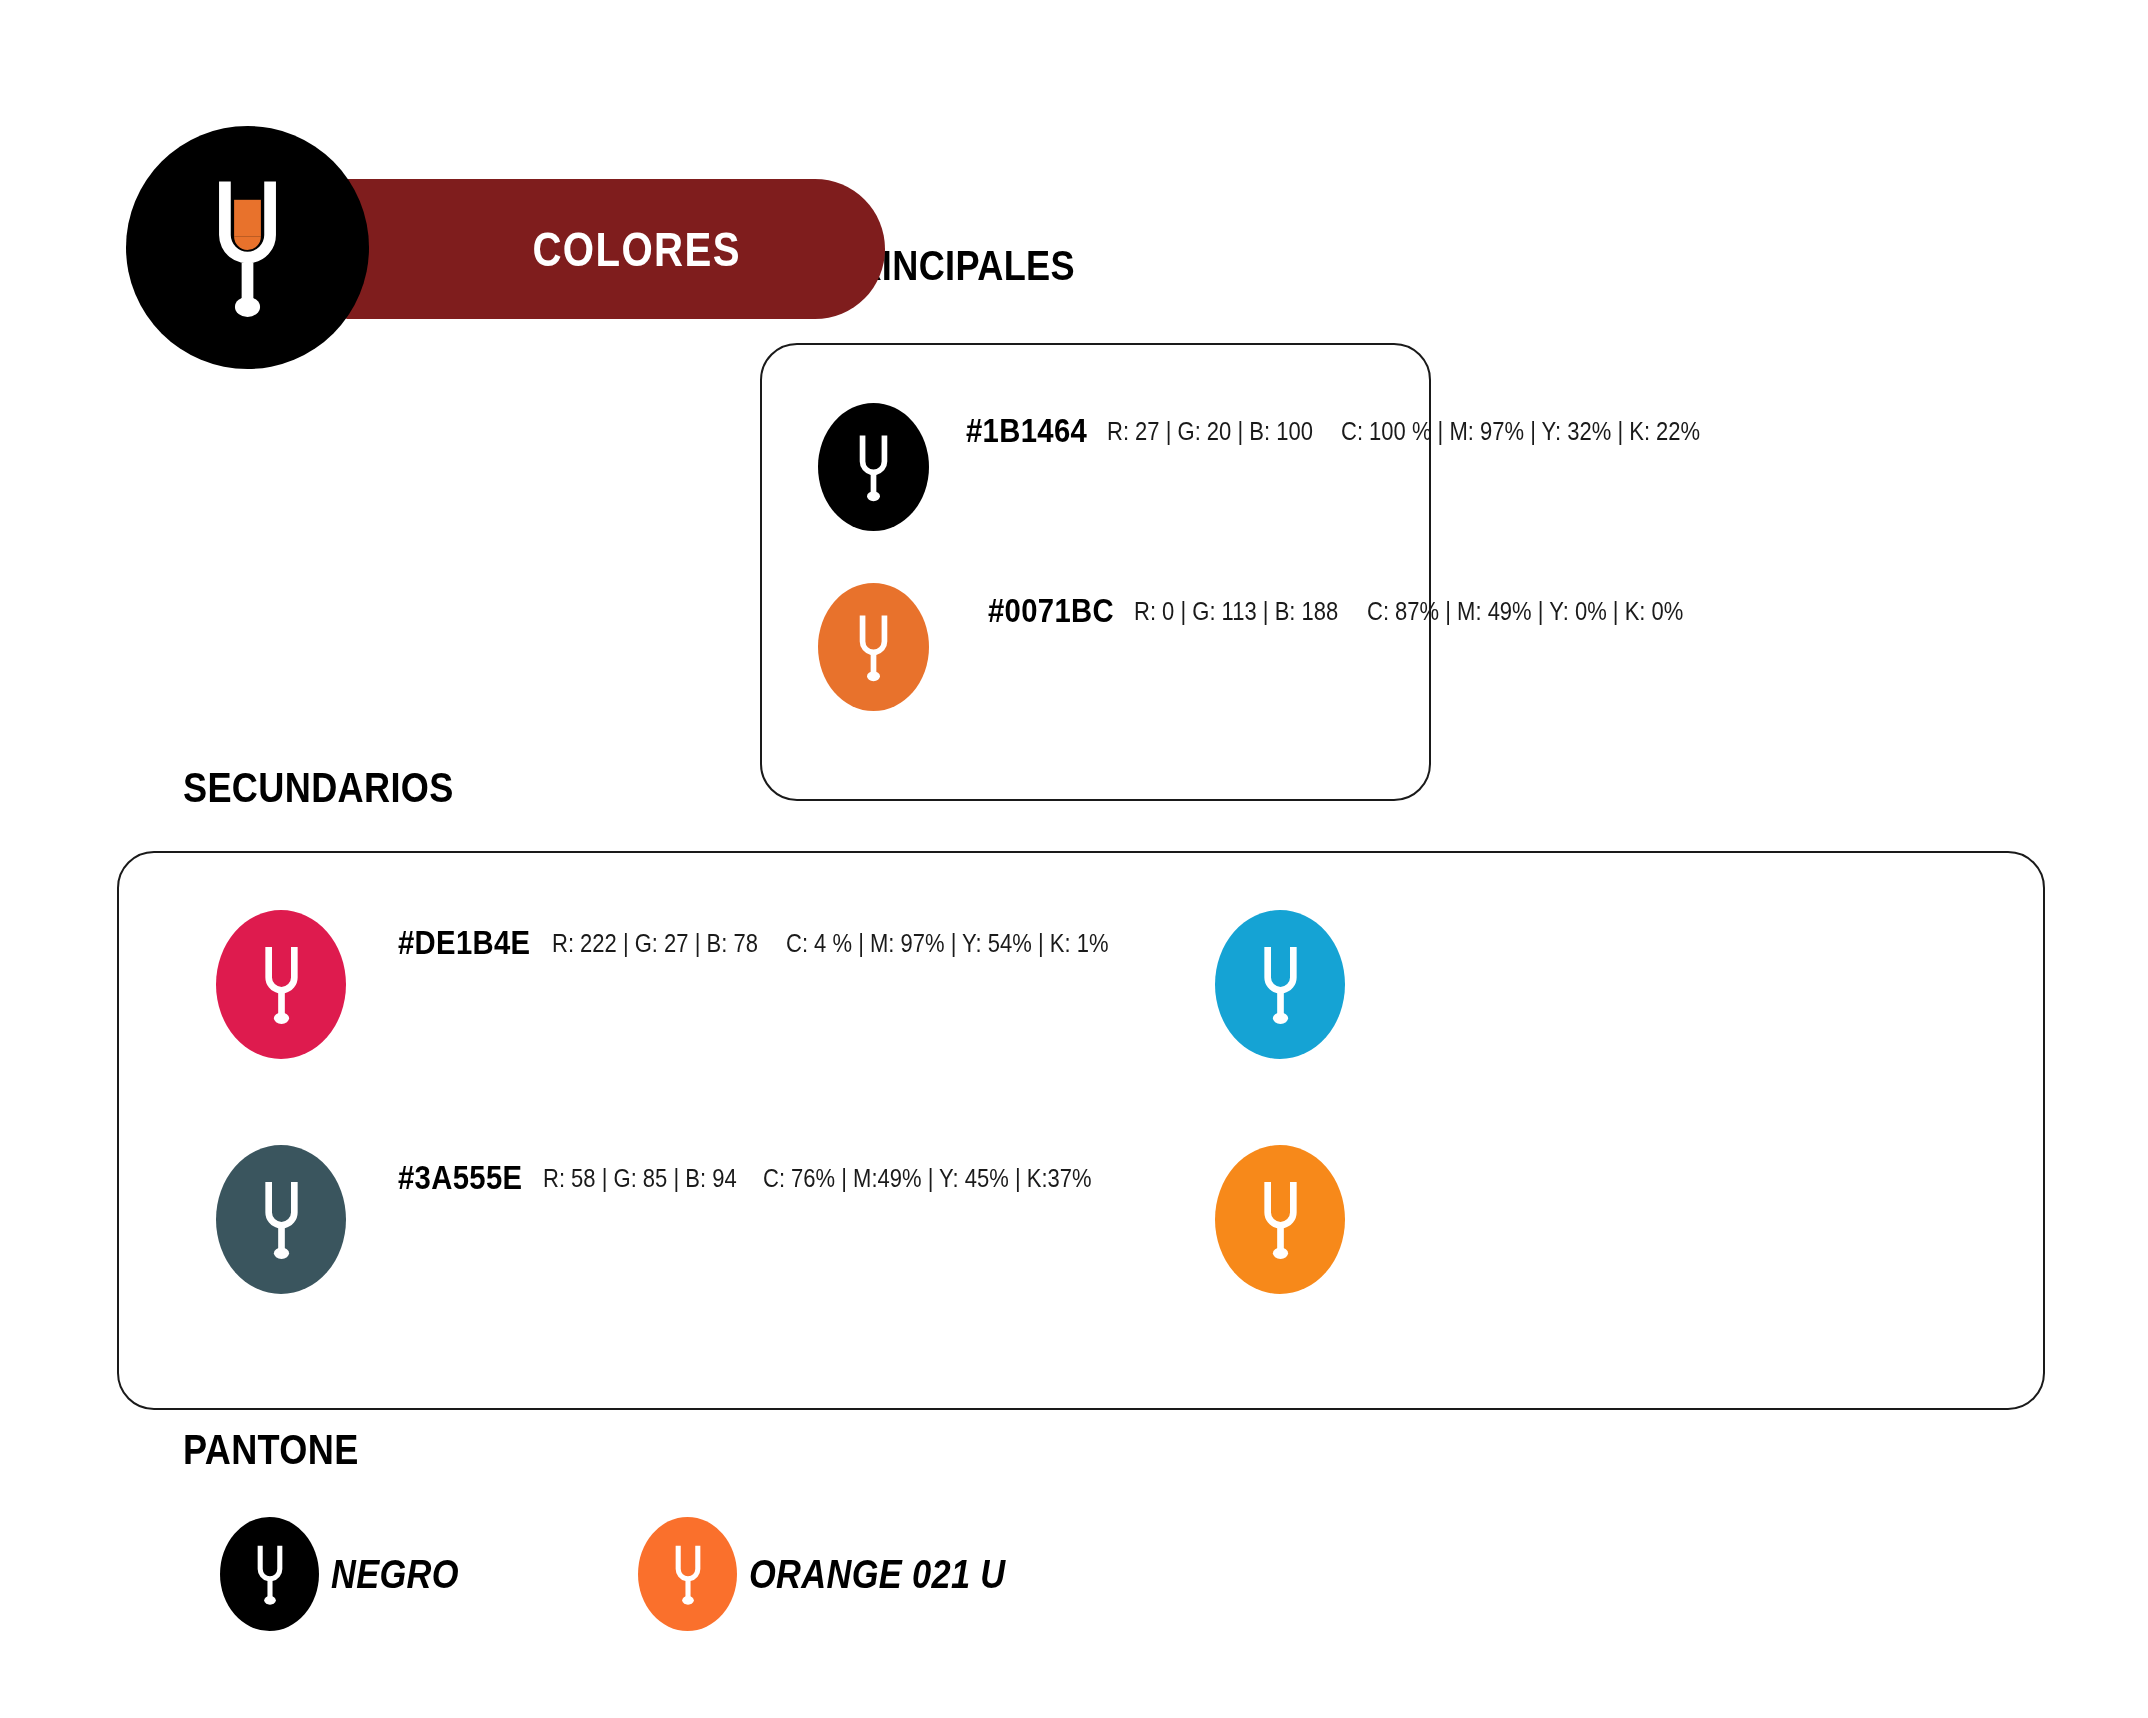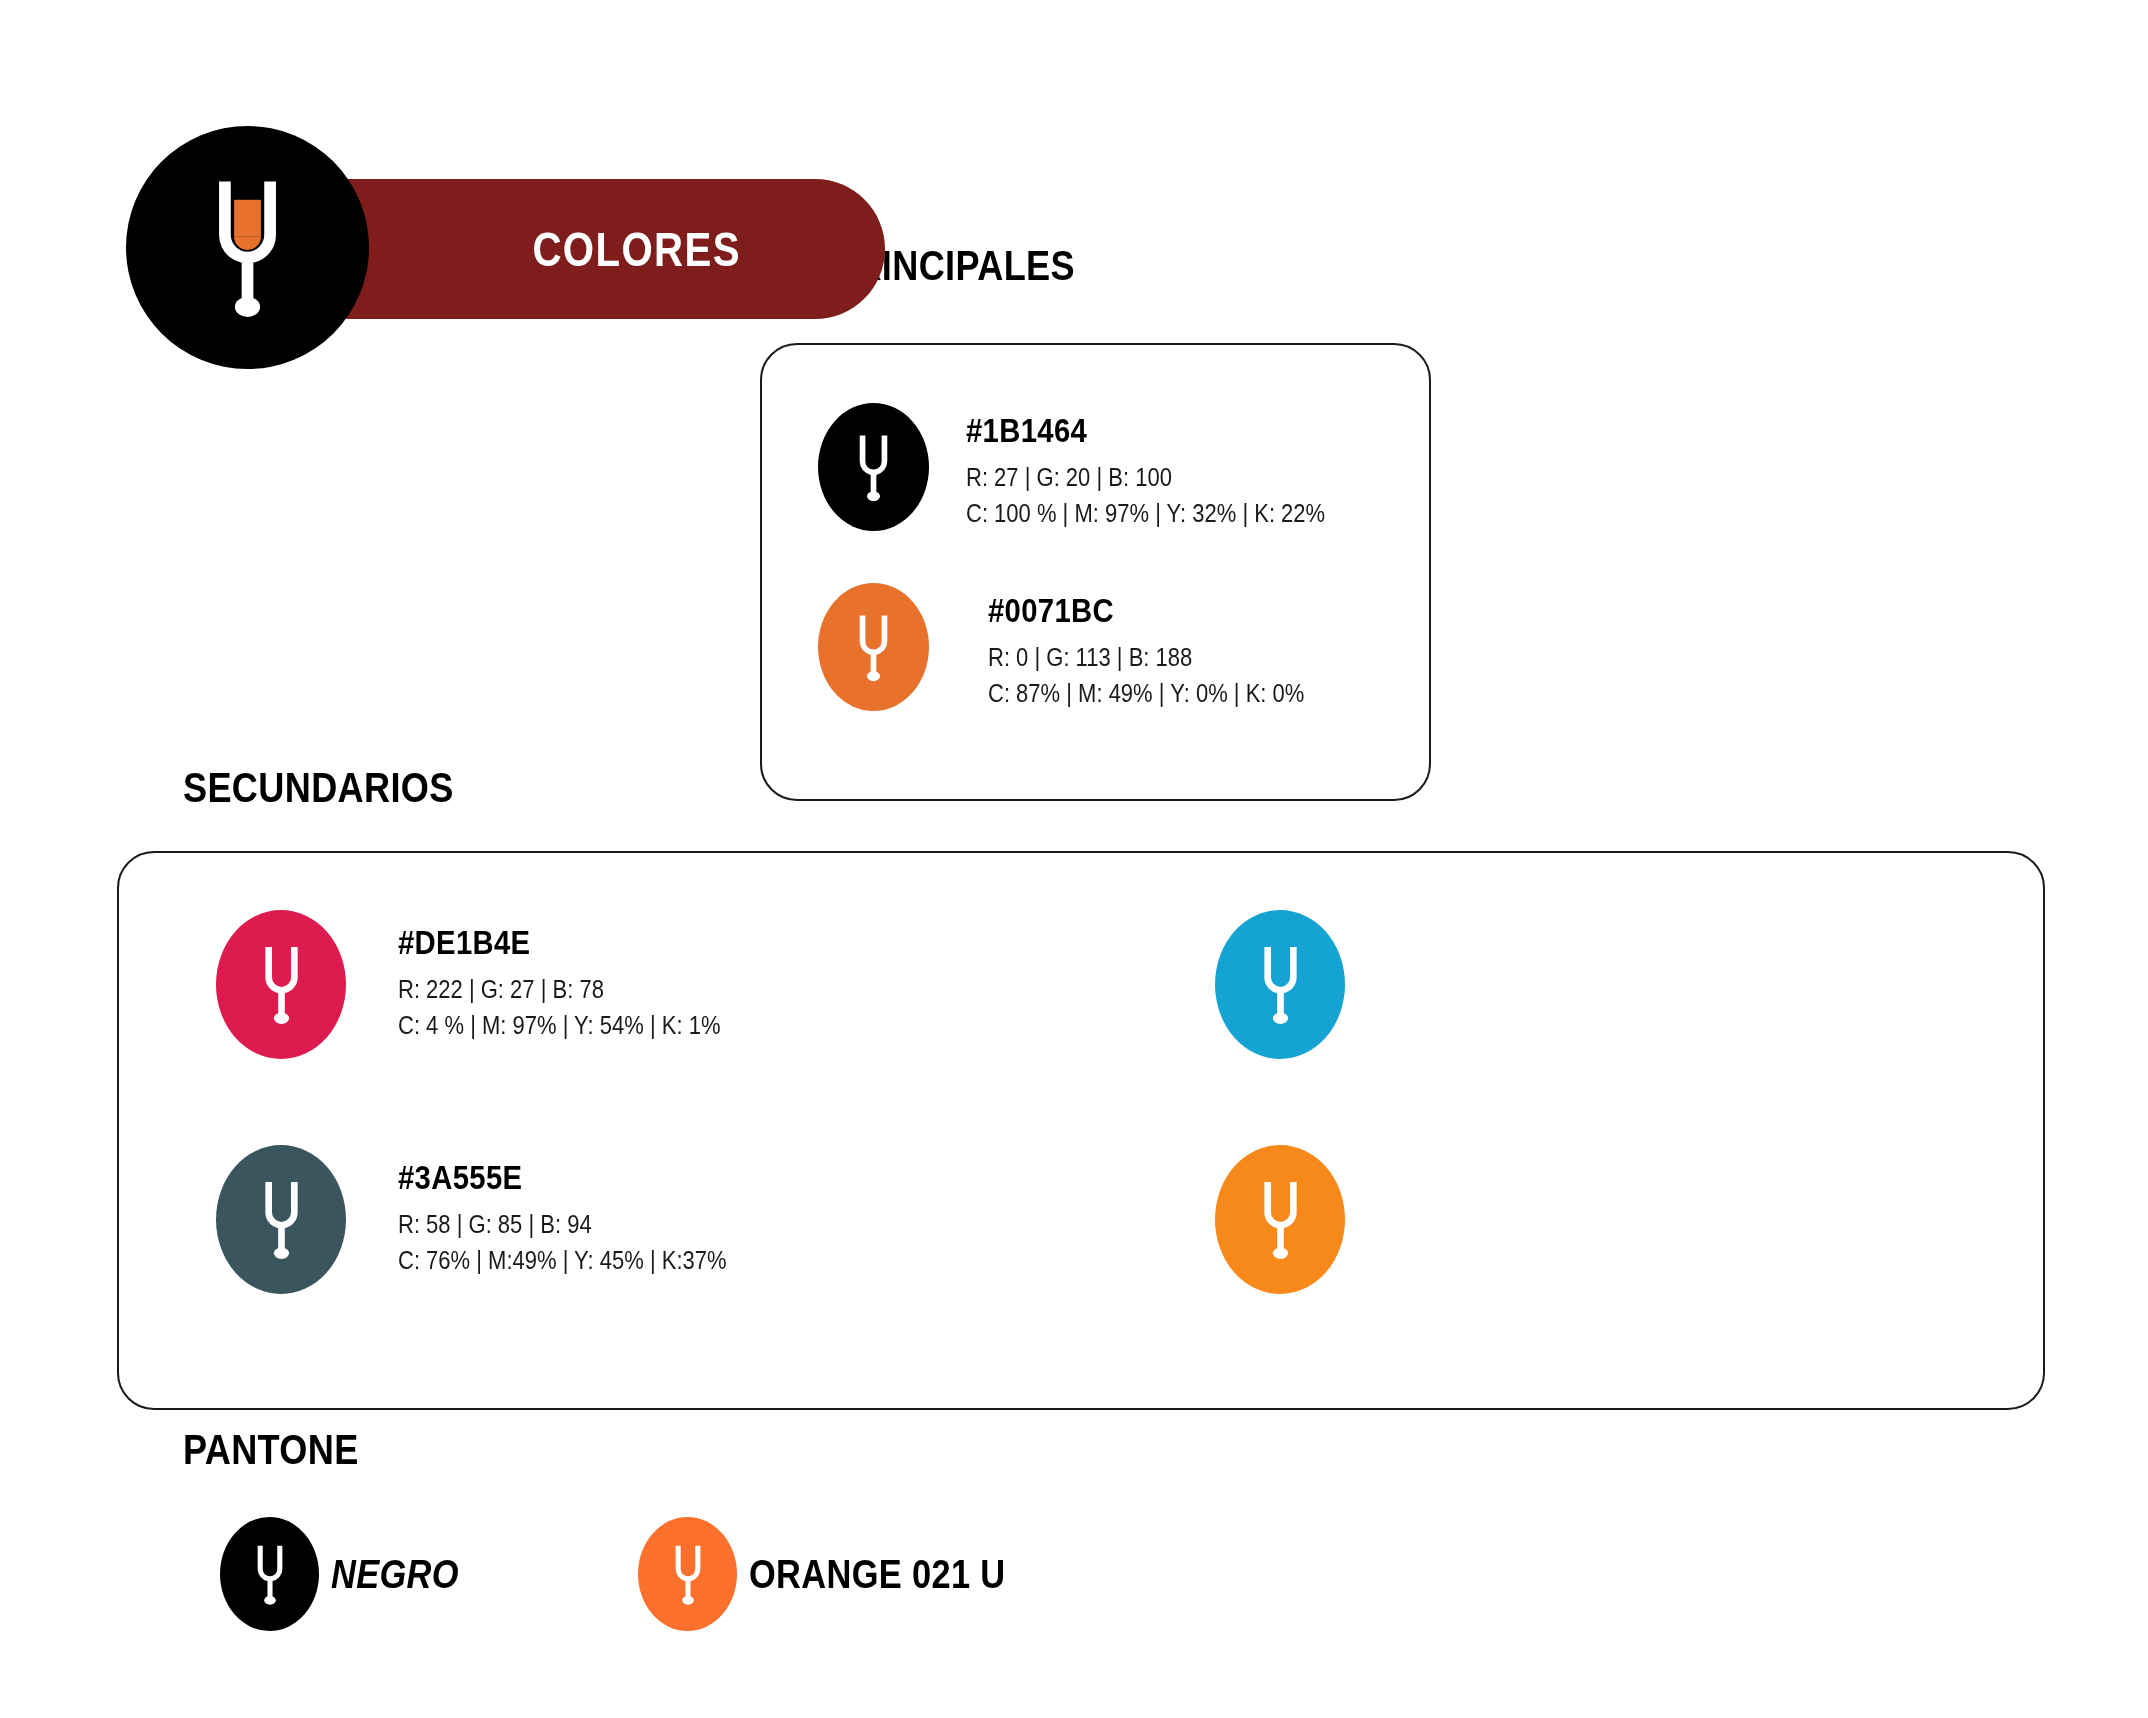--- a/index.html
+++ b/index.html
@@ -112,21 +112,21 @@
   }
   .swatch-circle {
     flex: 0 0 auto;
     border-radius: 50%;
     display: flex;
     align-items: center;
     justify-content: center;
   }
   .swatch-text {
     display: flex;
-    flex-direction: column;
+    flex-direction: row;
     justify-content: center;
   }
   .swatch-hex {
     font-size: 34px;
     font-weight: 700;
     letter-spacing: 0.4px;
     line-height: 1.0;
     margin-bottom: 11.7px;
     font-family: "Liberation Sans Narrow", "Liberation Sans", sans-serif;
     transform: scaleX(0.86);
@@ -179,21 +179,21 @@
     margin-left: 11.7px;
     font-size: 40px;
     font-weight: 700;
     letter-spacing: 0.4px;
     white-space: nowrap;
     font-family: "Liberation Sans Narrow", "Liberation Sans", sans-serif;
     transform: scaleX(0.86);
     transform-origin: left center;
   }
   #pantone-item-0 { left: 220px; top: 1517px; font-style: italic; }
-  #pantone-item-1 { left: 638px; top: 1517px; }
+  #pantone-item-1 { left: 638px; top: 1517px; font-style: italic; }
 
   
   .glass-svg { display: block; }
 </style>
 </head>
 <body>
 
 <div id="header-badge">
   <div id="header-banner">
     <div id="header-banner-label">COLORES</div>

